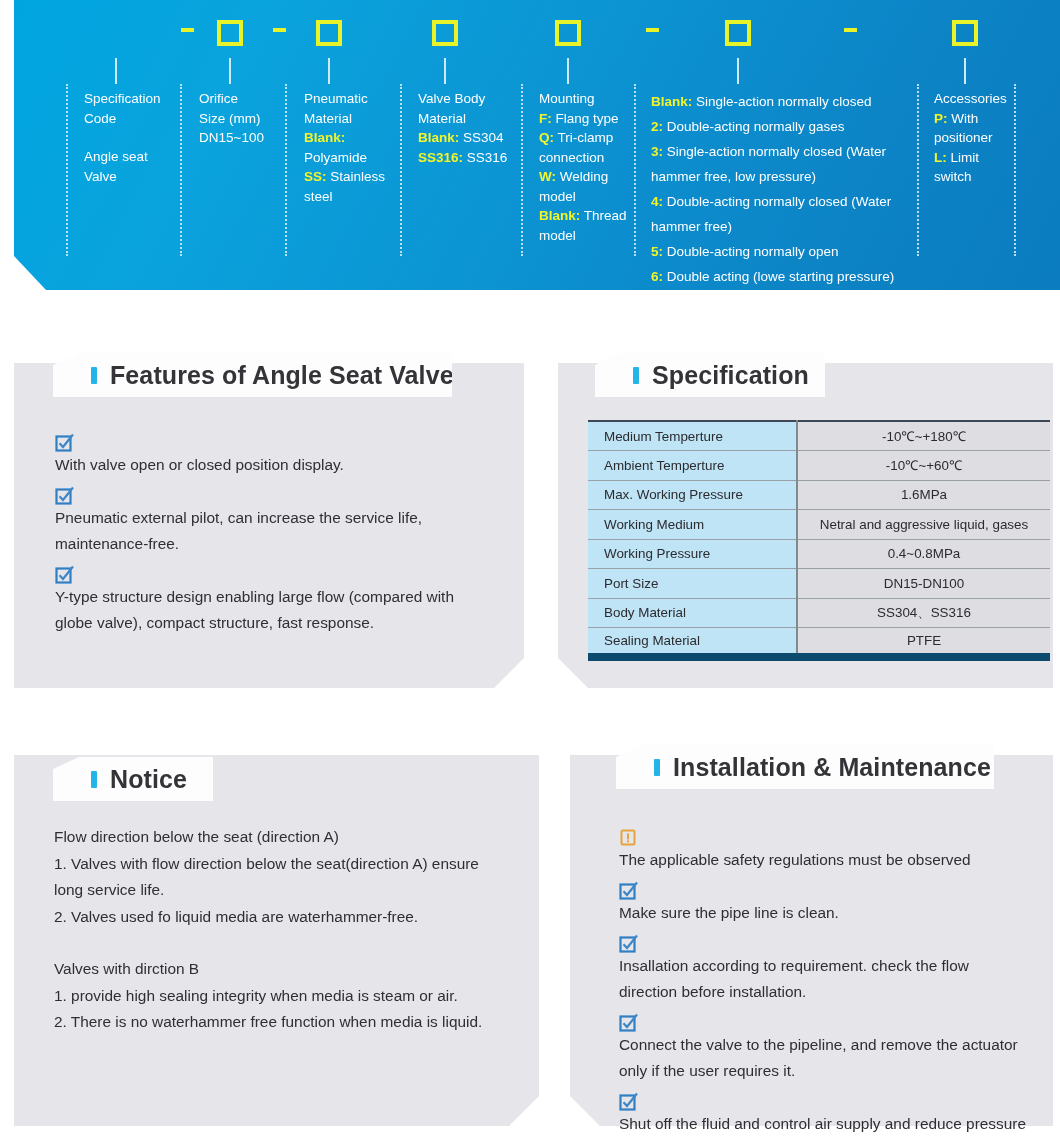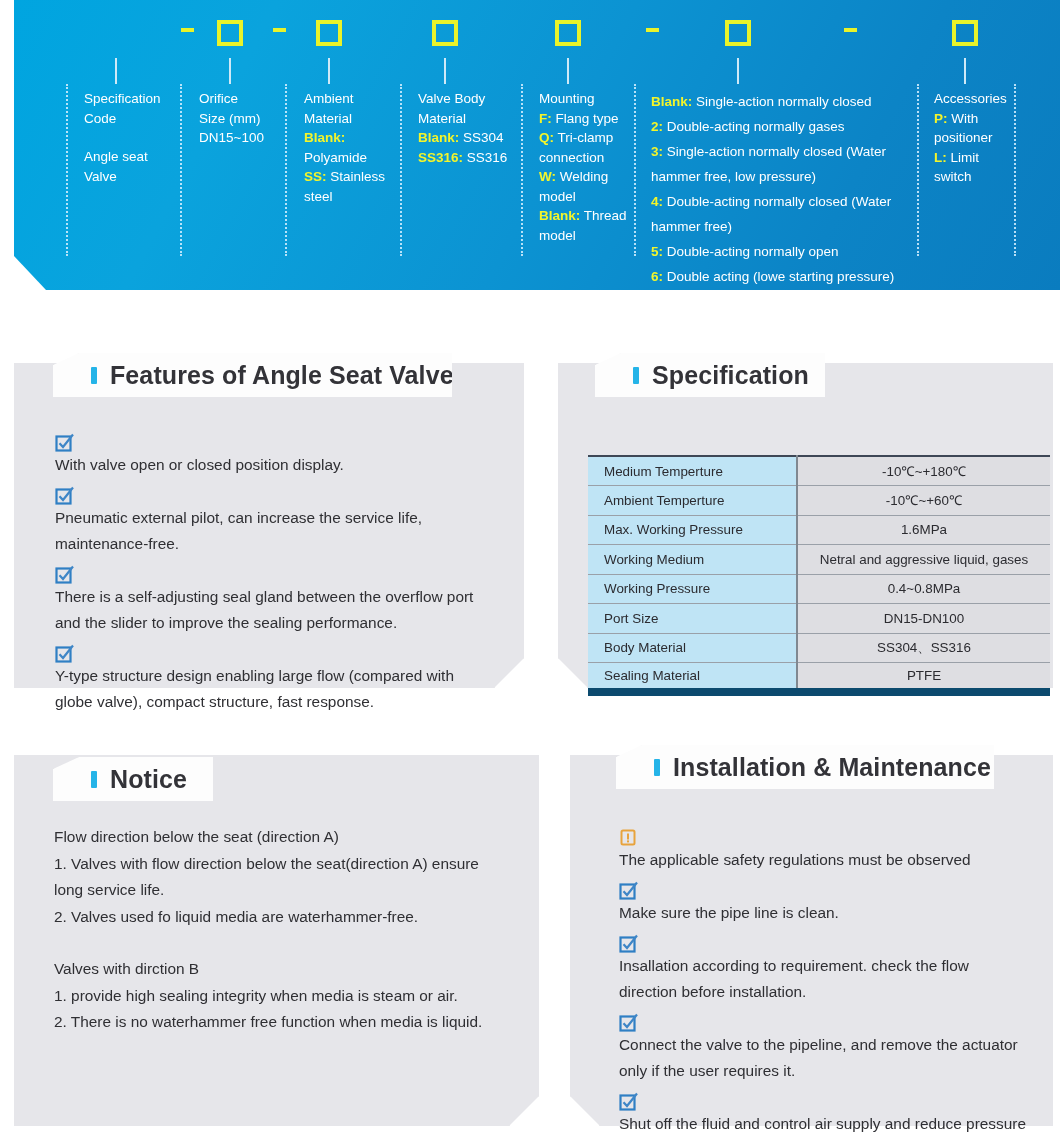--- a/index.html
+++ b/index.html
@@ -68,21 +68,21 @@
   
   .lst{position:absolute;}
   .li{display:flex;margin-bottom:5px;flex-direction:column;}
   .li .ico{flex:none;width:26px;padding-top:3px;}
   .li .txt{
     font-size:15.4px;line-height:26px;color:#2f2f33;
   }
   svg{display:block;}
 
   
-  .spec-table{position:absolute;border-collapse:collapse;margin-top:35px;}
+  .spec-table{position:absolute;border-collapse:collapse;}
   .spec-table tr{height:29.5px;}
   .spec-table td{
     font-size:13.4px;color:#2b2b30;padding:0 6px;
     border-bottom:1px solid #9aa0a8;
   }
   .spec-table td.k{
     background:#bfe4f5;width:186px;text-align:left;padding-left:16px;
     border-right:2px solid #808890;
   }
   .spec-table td.v{background:#dedee2;width:240px;text-align:center;}
@@ -138,21 +138,21 @@
       <span class="ttl">Valve</span>
     </div>
 
     <div class="col" style="left:185px;top:89px;width:82px">
       <span class="ttl">Orifice</span>
       <span class="ttl">Size (mm)</span>
       <span class="ttl">DN15~100</span>
     </div>
 
     <div class="col" style="left:290px;top:89px;width:92px">
-      <span class="ttl">Ambient</span>
+      <span class="ttl">Pneumatic</span>
       <span class="ttl">Material</span>
       <div>
         <span class="hl">Blank:</span>
         <span>Polyamide</span>
       </div>
       <div>
         <span class="hl">SS:</span>
         <span>Stainless steel</span>
       </div>
     </div>
@@ -250,29 +250,20 @@
     <span class="txt">With valve open or closed position display.</span>
   </div>
   <div class="li">
     <span class="ico">
       <svg width="19" height="19" viewBox="0 0 19 19">
           <rect x="1.5" y="3.5" width="14" height="14" fill="none" stroke="#2f7fc4" stroke-width="2.2"></rect>
           <path d="M4.5 10.2 L8 14 L18 1.5" fill="none" stroke="#3f86c7" stroke-width="2.2"></path>
         </svg>
     </span>
     <span class="txt">Pneumatic external pilot, can increase the service life, maintenance-free.</span>
-  </div>
-  <div class="li">
-    <span class="ico">
-      <svg width="19" height="19" viewBox="0 0 19 19">
-          <rect x="1.5" y="3.5" width="14" height="14" fill="none" stroke="#2f7fc4" stroke-width="2.2"></rect>
-          <path d="M4.5 10.2 L8 14 L18 1.5" fill="none" stroke="#3f86c7" stroke-width="2.2"></path>
-        </svg>
-    </span>
-    <span class="txt">There is a self-adjusting seal gland between the overflow port and the slider to improve the sealing performance.</span>
   </div>
   <div class="li">
     <span class="ico">
       <svg width="19" height="19" viewBox="0 0 19 19">
           <rect x="1.5" y="3.5" width="14" height="14" fill="none" stroke="#2f7fc4" stroke-width="2.2"></rect>
           <path d="M4.5 10.2 L8 14 L18 1.5" fill="none" stroke="#3f86c7" stroke-width="2.2"></path>
         </svg>
     </span>
     <span class="txt">Y-type structure design enabling large flow (compared with globe valve), compact structure, fast response.</span>
   </div>

